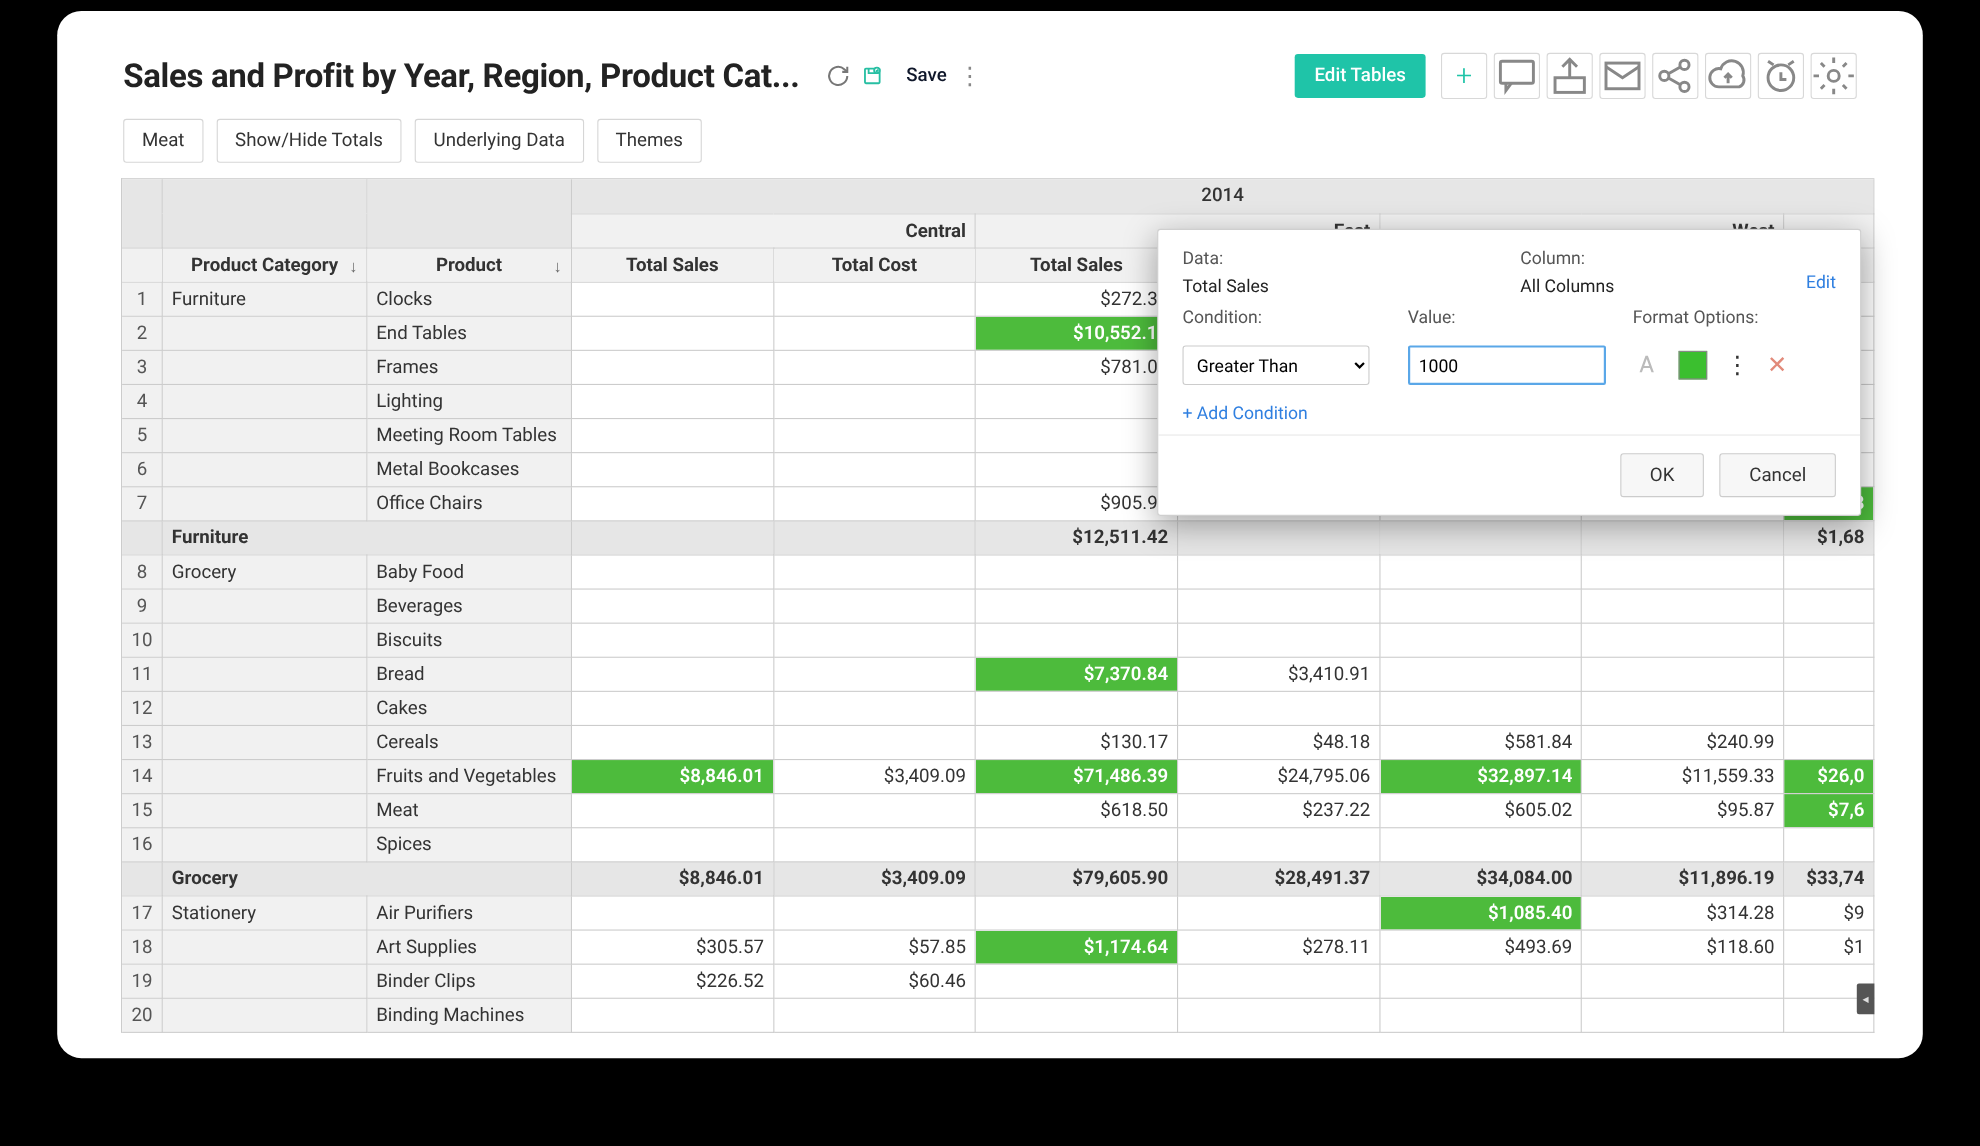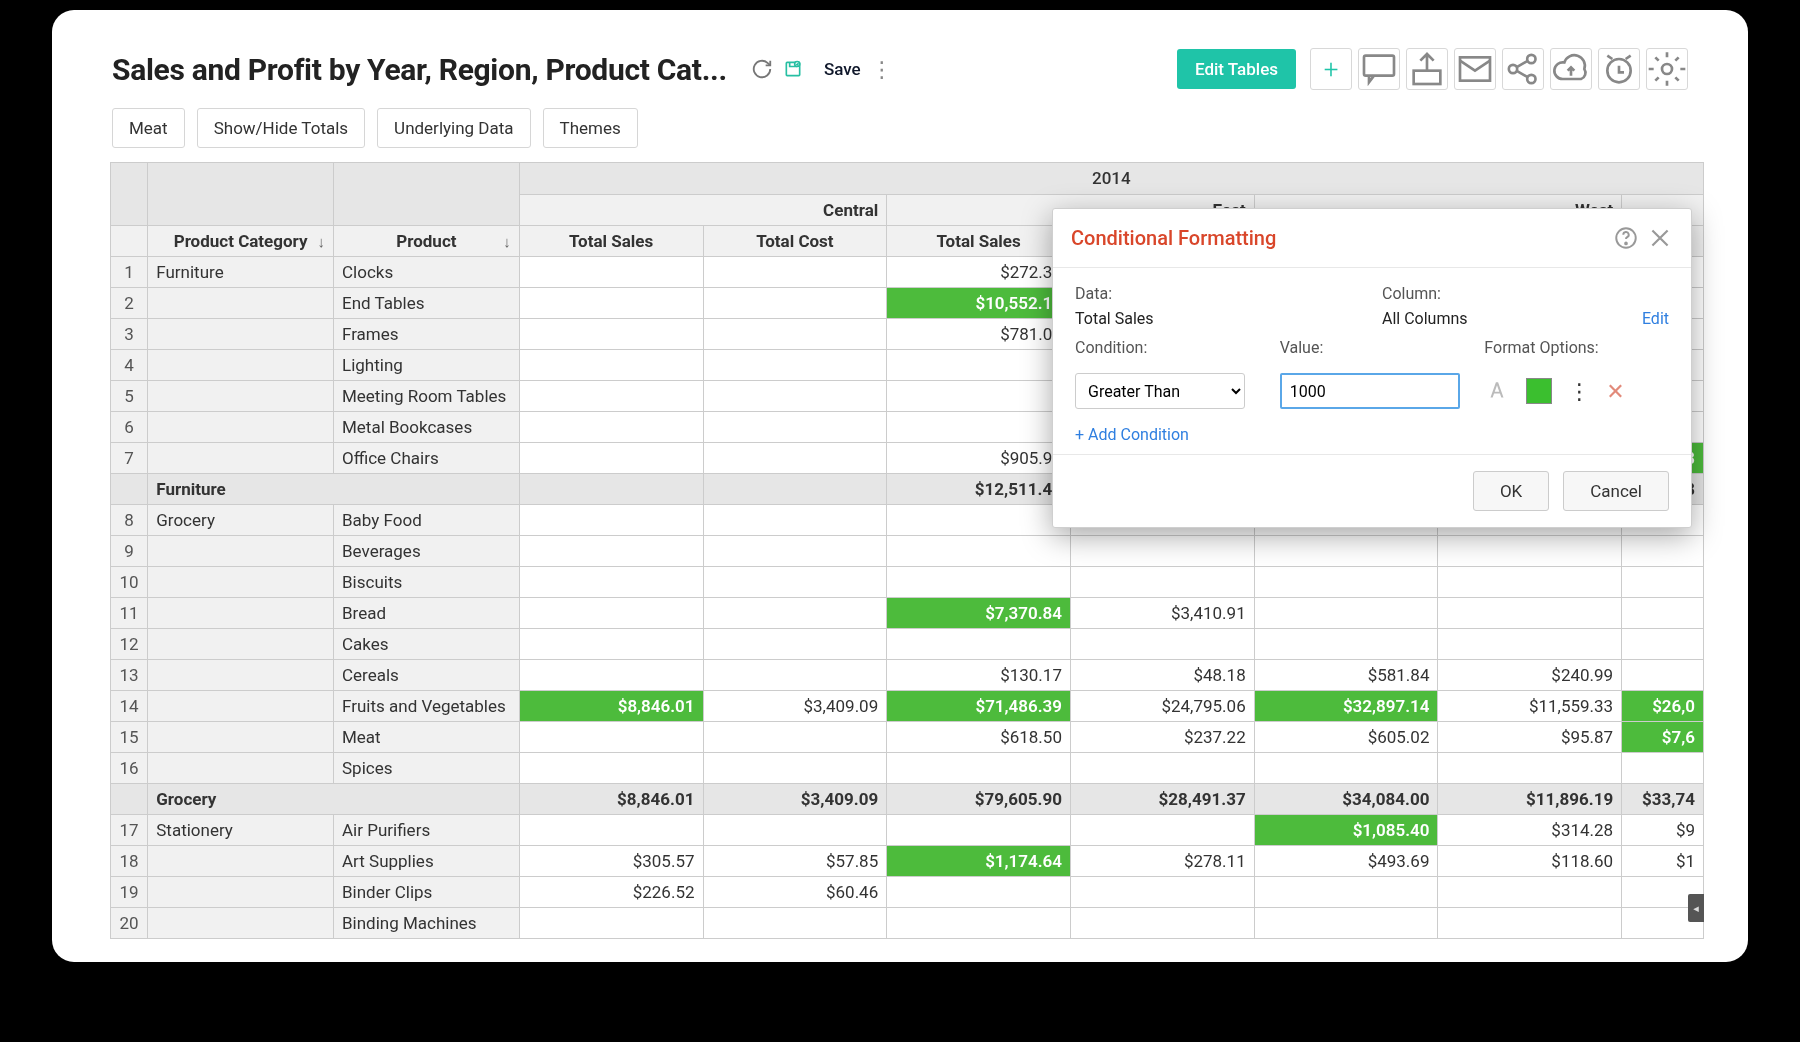--- a/index.html
+++ b/index.html
@@ -443,43 +443,27 @@
       <td class="num"></td>
       <td class="num "></td>
       <td class="num"></td>
       <td class="num "></td>
           </tr>
         </tbody>
     </table>
   </div>
 
   <div class="modal">
-    <div class="m-hd">
-      <div class="m-title">Conditional Formatting</div>
-      <div class="spacer"></div>
-      <div class="m-ico">
-          <svg viewBox="0 0 24 24" fill="none" stroke="currentColor" stroke-width="1.8">
-            <circle cx="12" cy="12" r="9"></circle>
-            <path d="M9.5 9a2.5 2.5 0 1 1 3.5 2.3c-.9.4-1 1-1 1.7"></path>
-            <circle cx="12" cy="17" r=".8" fill="currentColor"></circle>
-          </svg>
-        </div>
-      <div class="m-ico">
-          <svg viewBox="0 0 24 24" stroke="currentColor" stroke-width="2">
-            <path d="M5 5l14 14M19 5L5 19"></path>
-          </svg>
-        </div>
-    </div>
     <div class="m-body">
       <div class="m-row">
         <div class="m-col">
             <div class="m-lbl">Data:</div>
             <div class="m-val">Total Sales</div>
           </div>
-        <div class="m-col" style="display:flex;gap:20px;align-items:flex-end">
+        <div class="m-col" style="display:flex;gap:20px;align-items:flex-start">
           <div>
               <div class="m-lbl">Column:</div>
               <div class="m-val">All Columns</div>
             </div>
           <div style="margin-left:auto;padding-top:22px"><span class="m-link">Edit</span></div>
         </div>
       </div>
       <div class="m-row" style="margin-top:7px">
         <div class="m-col">
             <div class="m-lbl">Condition:</div>

